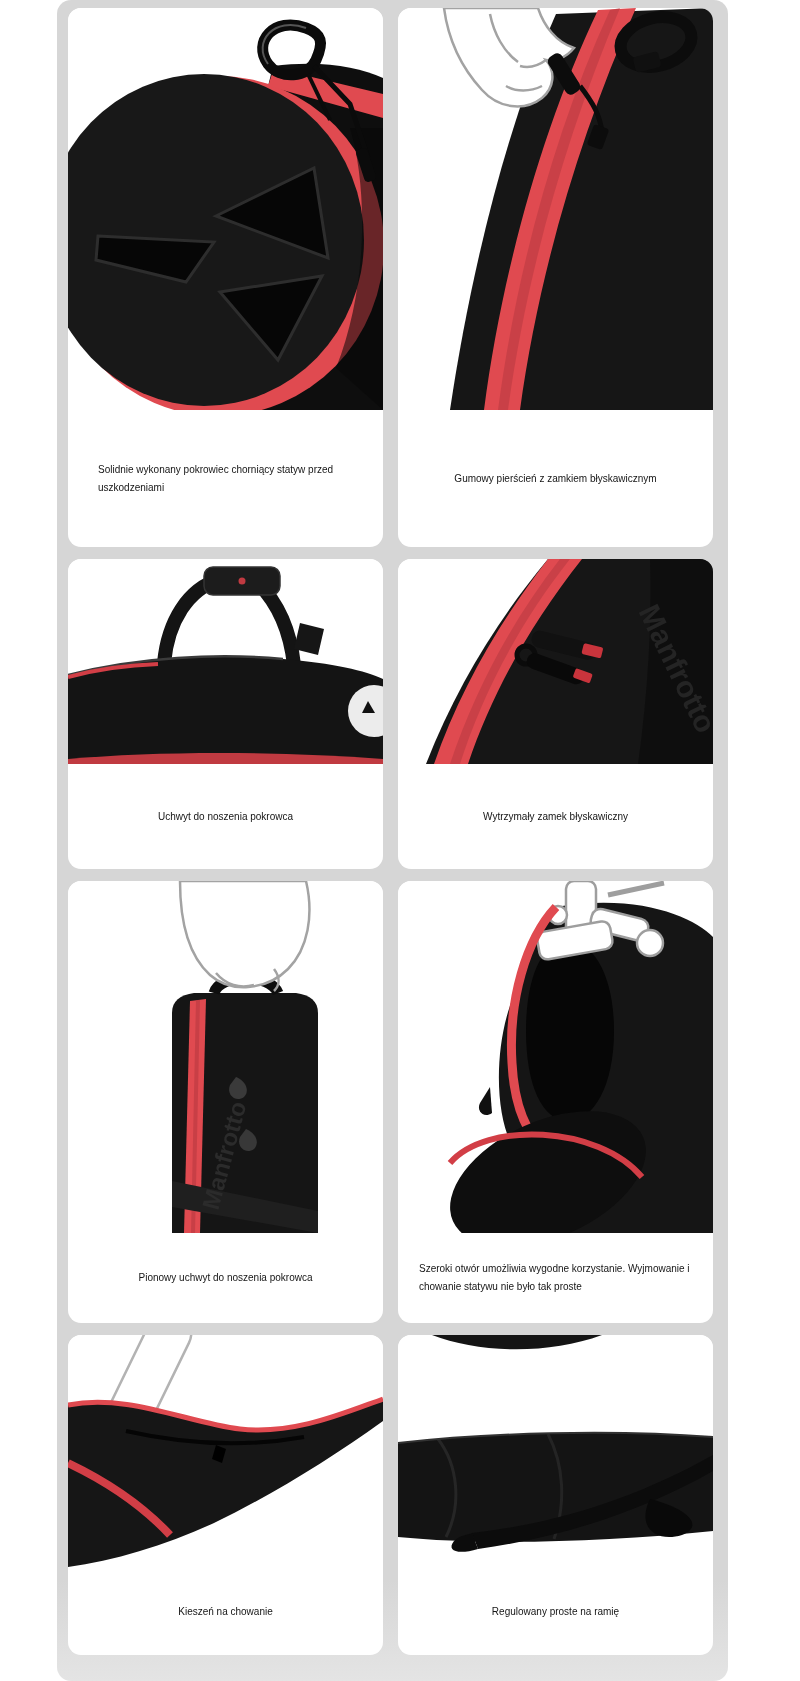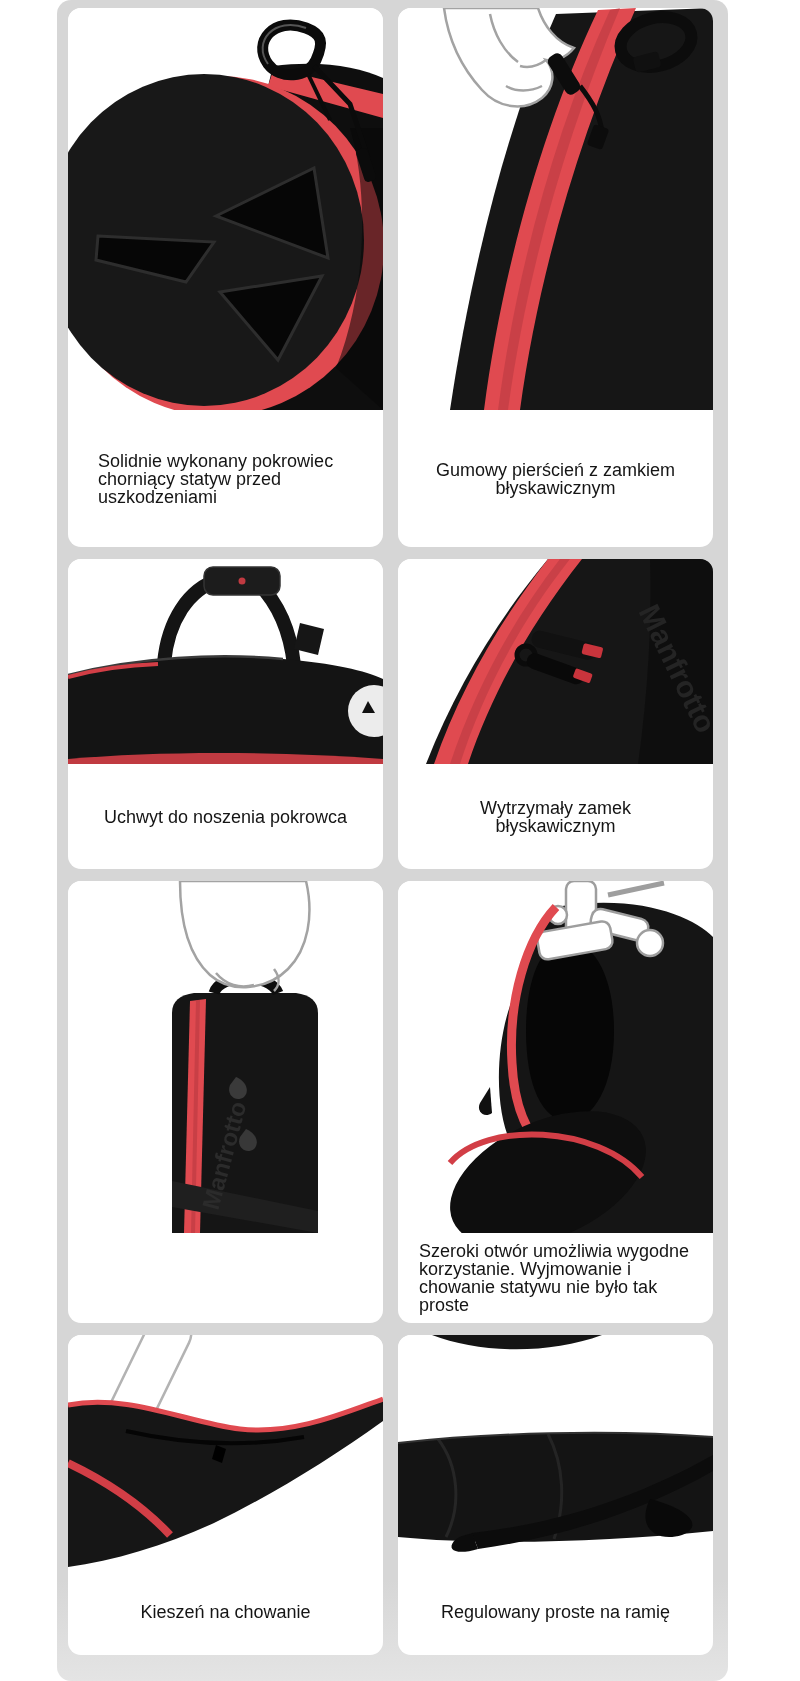--- a/index.html
+++ b/index.html
@@ -6,21 +6,21 @@
   body{width:800px;height:1681px;position:relative;font-family:"Liberation Sans",sans-serif;}
   .panel{position:absolute;left:57px;top:0;width:671px;height:1681px;
          background:linear-gradient(#d6d6d6 94%,#e4e4e4);border-radius:14px;}
   .grid{position:absolute;left:68px;top:8px;width:645px;
         display:grid;grid-template-columns:315px 315px;grid-template-rows:539px 310px 442px 320px;
         column-gap:15px;row-gap:12px;}
   .card{background:#ffffff;border-radius:13px;overflow:hidden;display:flex;flex-direction:column;}
   .photo{flex:0 0 auto;width:315px;}
   .photo svg{display:block;width:315px;}
   .caption{flex:1;display:flex;align-items:center;justify-content:center;
-           font-size:18px;line-height:18px;color:#151515;text-align:center;padding:0 26px;}
+           font-size:10px;line-height:18px;color:#151515;text-align:center;padding:0 26px;}
   .card.c1 .caption{text-align:left;padding:0 30px;}
   .card.c6 .caption{text-align:left;padding:0 21px;}
 </style>
 </head>
 <body>
 
 <div class="panel"></div>
 
 <div class="grid">
 
@@ -117,21 +117,21 @@
         </g>
         <g>
           <circle cx="128" cy="96" r="9" fill="none" stroke="#0b0b0b" stroke-width="5"></circle>
           <rect x="136" y="70" width="66" height="17" rx="8" transform="rotate(14 136 70)" fill="#111111"></rect>
           <rect x="186" y="84" width="20" height="11" rx="2" transform="rotate(14 186 84)" fill="#c9343c"></rect>
           <rect x="132" y="92" width="60" height="16" rx="8" transform="rotate(20 132 92)" fill="#090909"></rect>
           <rect x="178" y="109" width="18" height="10" rx="2" transform="rotate(20 178 109)" fill="#c9343c"></rect>
         </g>
       </svg>
     </div>
-    <div class="caption">Wytrzymały zamek błyskawicznym</div>
+    <div class="caption">Wytrzymały zamek błyskawiczny</div>
   </div>
 
   <div class="card c5">
     <div class="photo">
       <svg viewBox="0 0 315 352" height="352">
         <rect width="315" height="352" fill="#ffffff"></rect>
         <g>
           <path d="M104 132 C104 120 112 114 126 112 L228 112 C242 114 250 120 250 132 L250 352 L104 352 Z" fill="#151515"></path>
           <path d="M122 120 L138 118 L132 352 L116 352 Z" fill="#e04a50"></path>
           <path d="M128 119 L132 119 L127 352 L123 352 Z" fill="#b73840" opacity="0.6"></path>
@@ -141,20 +141,21 @@
           <text transform="translate(150 330) rotate(-75)" font-size="24" font-weight="bold" fill="#2b2b2b" font-family="'Liberation Sans',sans-serif">Manfrotto</text>
           <path d="M146 112 C152 92 202 92 210 112" fill="none" stroke="#0e0e0e" stroke-width="11"></path>
         </g>
         <g fill="#ffffff" stroke="#a3a3a3" stroke-width="2.5">
           <path d="M112 0 L238 0 C246 34 240 68 220 88 C198 110 162 112 142 94 C120 74 112 40 112 0 Z"></path>
           <path d="M148 92 C158 104 172 108 186 104" fill="none"></path>
           <path d="M206 88 C212 96 212 104 206 110" fill="none"></path>
         </g>
       </svg>
     </div>
+    <div class="caption">Pionowy uchwyt do noszenia pokrowca</div>
   </div>
 
   <div class="card c6">
     <div class="photo">
       <svg viewBox="0 0 315 352" height="352">
         <rect width="315" height="352" fill="#ffffff"></rect>
         <g>
           <path d="M158 26 C240 12 296 36 315 56 L315 352 L150 352 C122 330 112 302 116 268 C94 232 96 148 122 102 C130 72 142 44 158 26 Z" fill="#151515"></path>
           <path d="M170 60 C196 60 216 96 216 150 C216 204 196 240 170 240 C144 240 128 204 128 150 C128 96 144 60 170 60 Z" fill="#060606"></path>
         </g>

